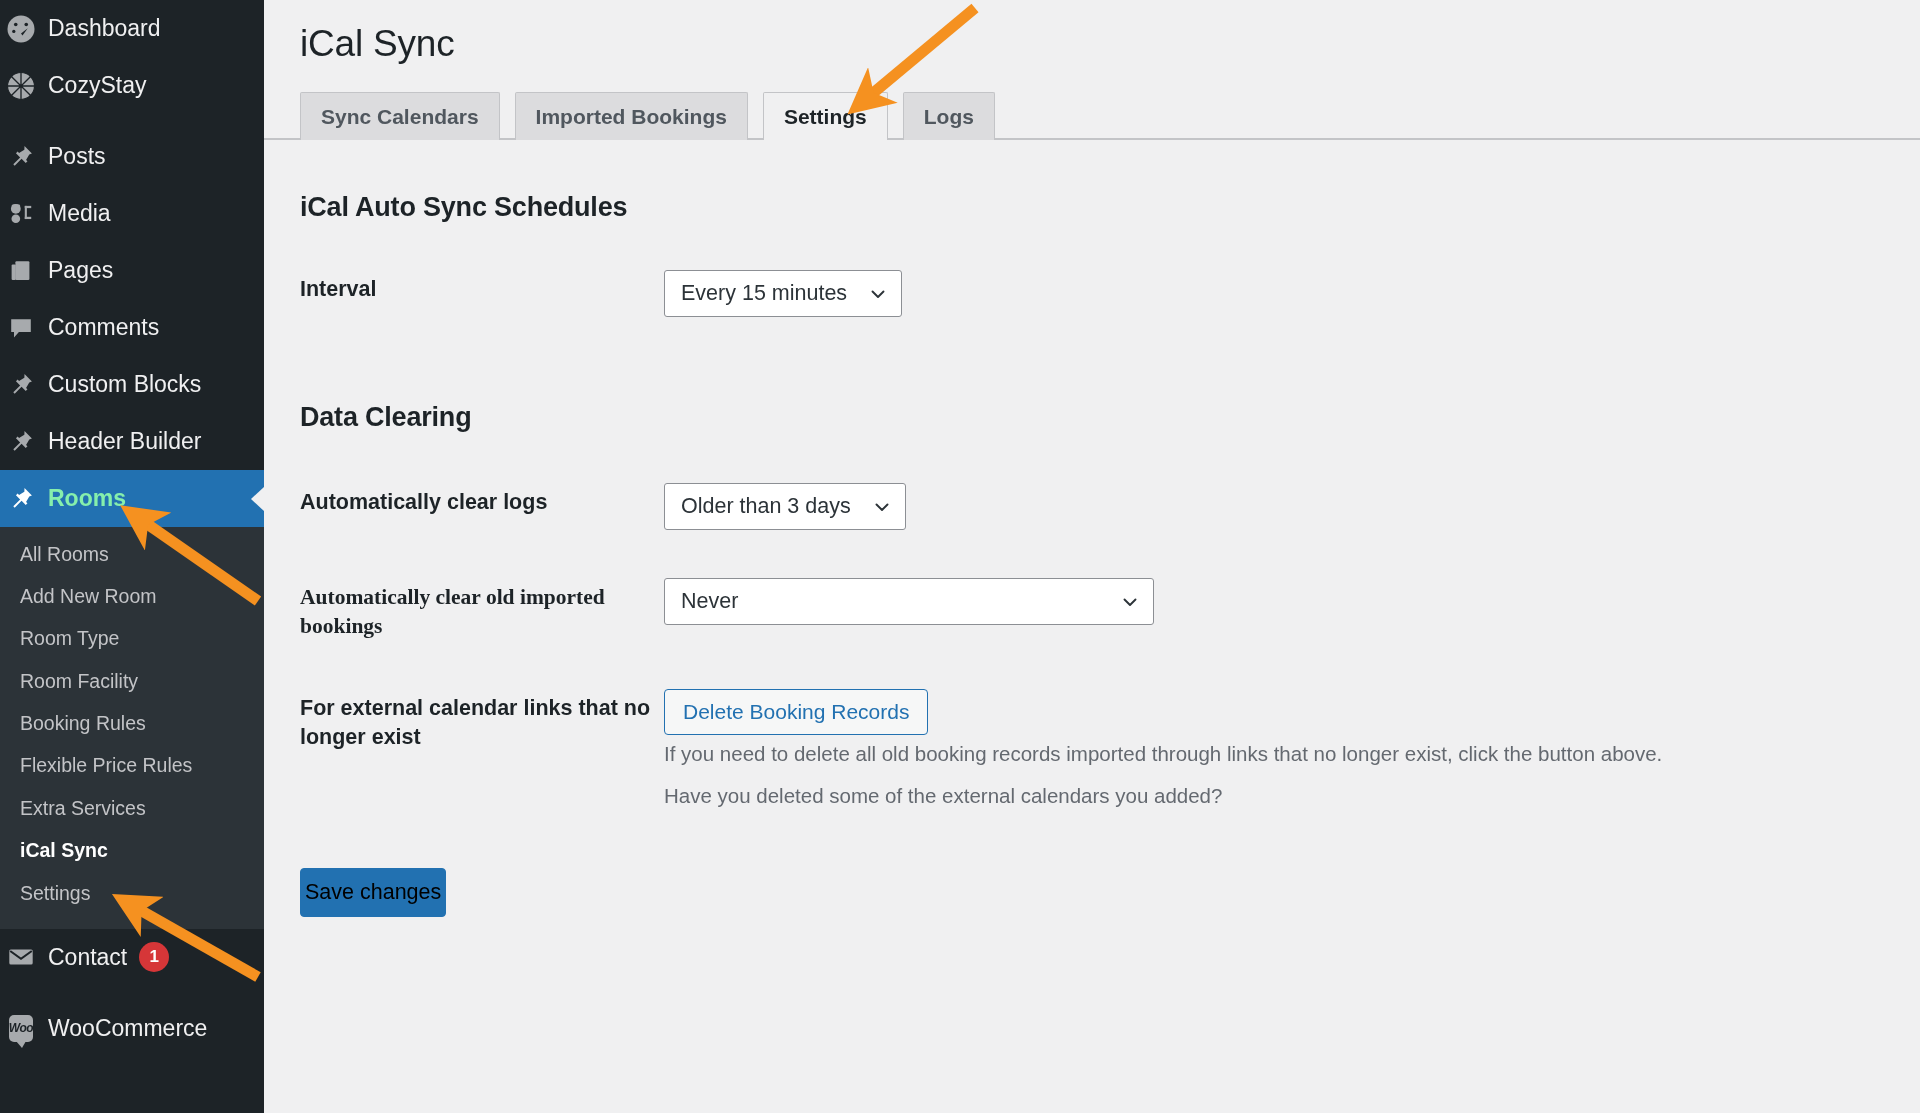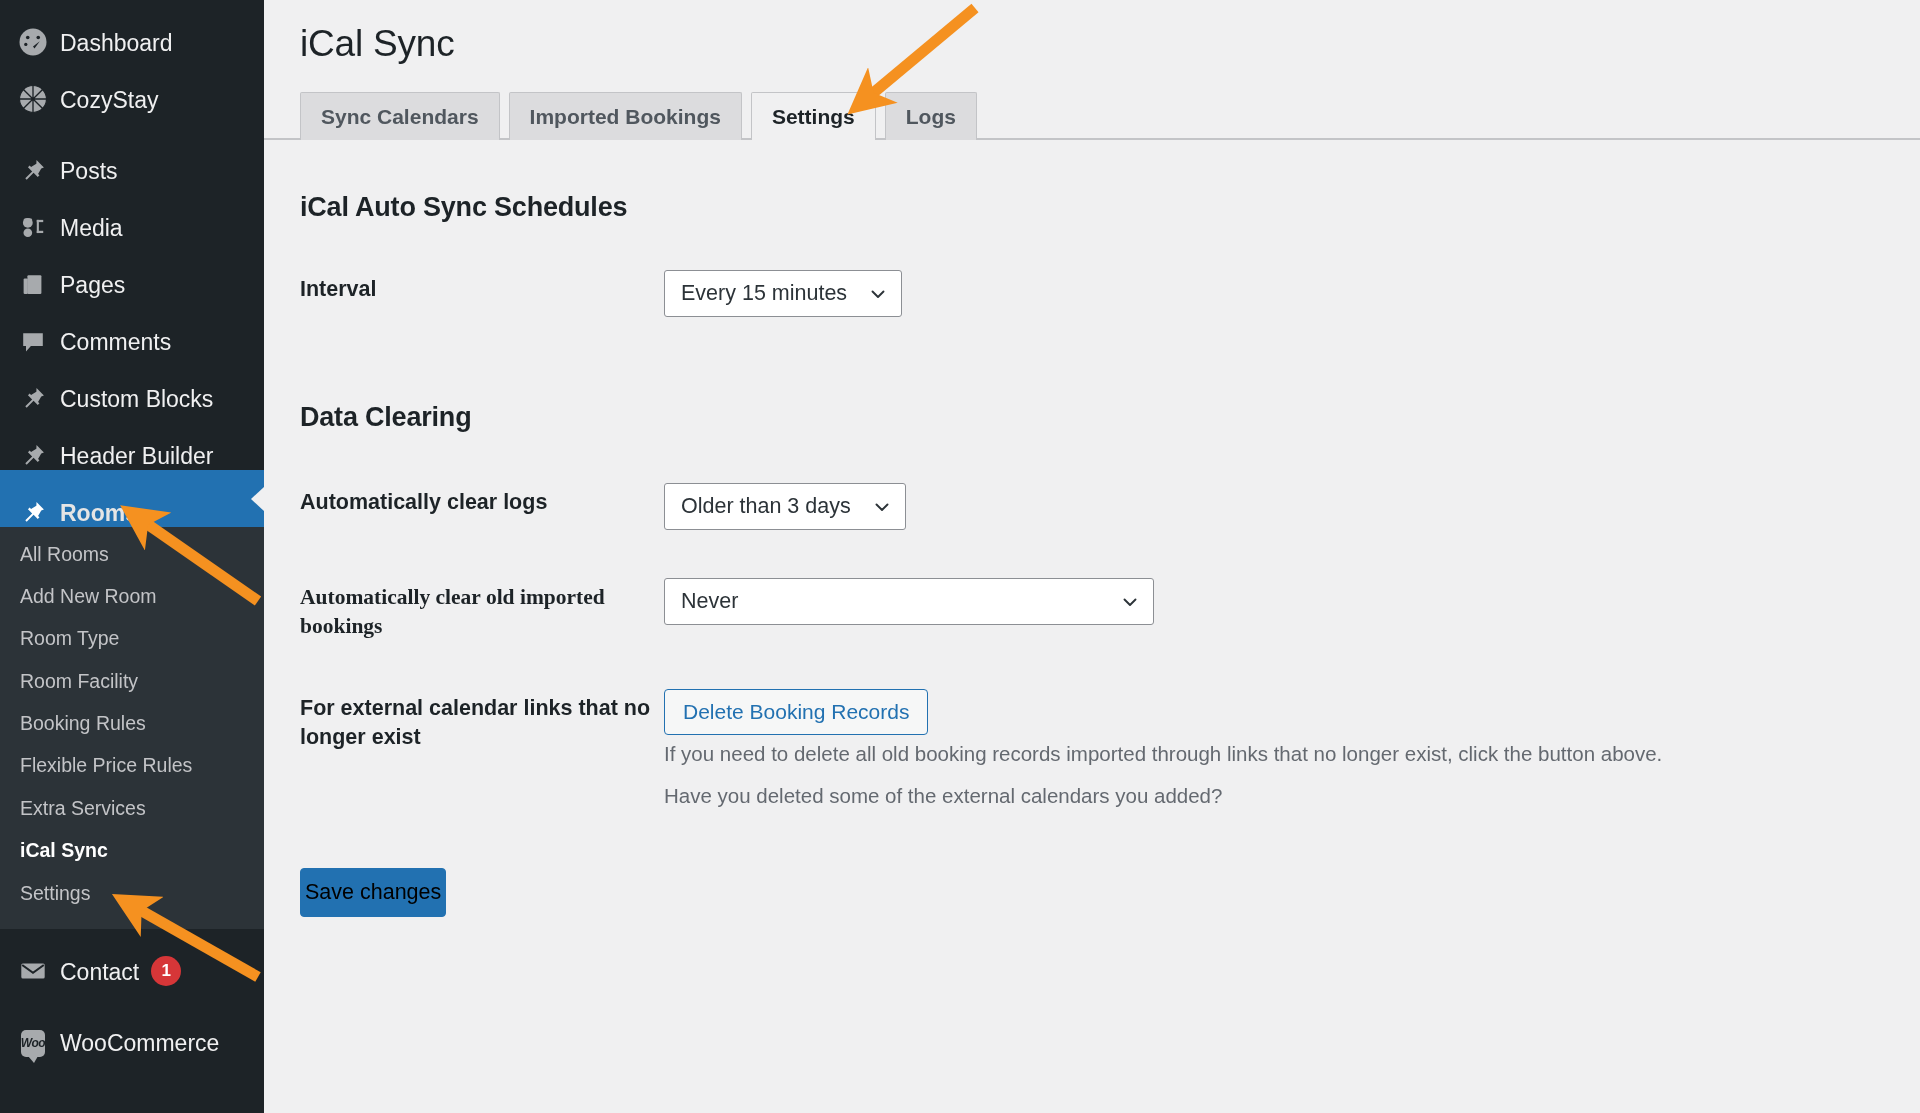--- a/index.html
+++ b/index.html
@@ -13,38 +13,38 @@
 
   
   .sidebar {
     width: 264px; min-width: 264px; height: 1113px;
     background: #1d2327;
     color: #f0f0f1;
     position: relative;
     overflow: hidden;
   }
   .menu-item {
-    display: flex; align-items: flex-end;
+    display: flex; align-items: center;
     height: 57px;
-    padding-left: 12px;
+    padding-left: 0;
     font-size: 23px;
     font-weight: 400;
     color: #f0f0f1;
     cursor: pointer;
     position: relative;
   }
   .menu-item .mi-icon {
     width: 42px; min-width: 42px;
     display: flex; align-items: center; justify-content: center;
     margin-right: 6px;
   }
   .menu-item .mi-icon svg { display: block; }
   .menu-item.current {
     background: #2271b1;
-    color: #e5e5e5;
+    color: #86efac;
     font-weight: 600;
   }
   .menu-item.current .pointer {
     position: absolute;
     right: -1px; top: 50%;
     transform: translateY(-50%);
     width: 0; height: 0;
     border-top: 13px solid transparent;
     border-bottom: 13px solid transparent;
     border-right: 14px solid #f0f0f1;
@@ -117,21 +117,21 @@
   }
 
   .tabs-wrap {
     position: relative;
     margin-top: 26px;
     height: 48px;
   }
   .tabs {
     display: flex;
     align-items: flex-end;
-    gap: 9px;
+    gap: 15px;
     position: relative;
     z-index: 2;
     height: 48px;
   }
   .tab {
     display: flex; align-items: center;
     height: 48px;
     padding: 0 20px;
     background: #dcdcde;
     border: 1px solid #c3c4c7;

